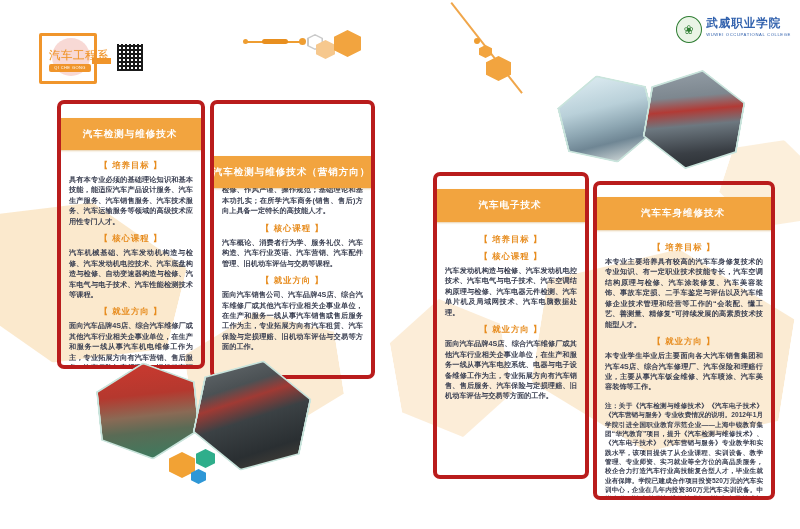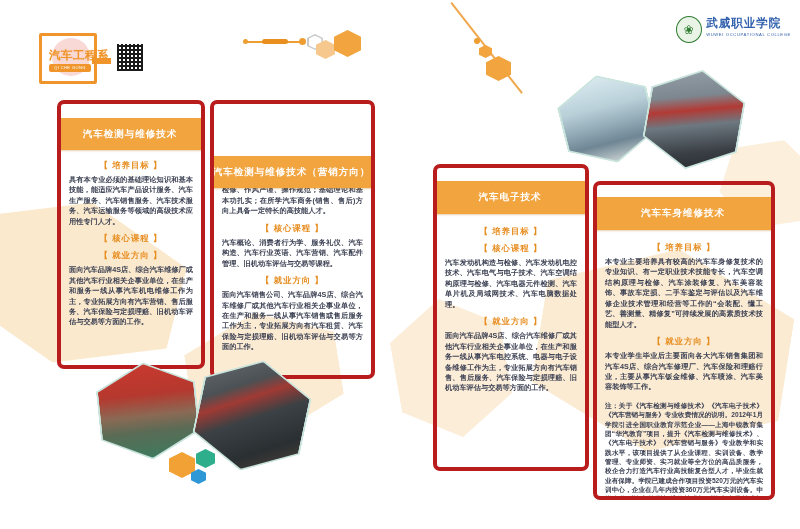--- a/index.html
+++ b/index.html
@@ -24,21 +24,21 @@
   .note-text{color:#3d4254;font-size:6.6px;line-height:1.42;text-align:justify;margin:8px 0 0;font-weight:bold;}
 
   
   .photo{position:absolute;z-index:4;}
   .photo .ring{width:100%;height:100%;background:#c9e4dc;}
   .photo .img{position:absolute;left:2px;top:2px;right:2px;bottom:2px;}
 
   
   .frame{position:absolute;left:39px;top:33px;width:52px;height:45px;border:3px solid #f0952b;border-radius:2px;z-index:1;}
   .pink-circle{position:absolute;left:52px;top:38px;width:38px;height:38px;border-radius:50%;background:#f6d0ca;opacity:.8;z-index:1;}
-  .dept-title{position:absolute;left:49px;top:48px;z-index:2;color:#f0952b;font-weight:bold;font-size:11.5px;letter-spacing:.5px;
+  .dept-title{position:absolute;left:49px;top:48px;z-index:2;color:#f0952b;font-weight:normal;font-size:11.5px;letter-spacing:.5px;
               text-shadow:0 0 1px rgba(240,149,43,.4);}
   .dept-pill{position:absolute;left:49px;top:64px;width:42px;height:8px;background:#f0952b;border-radius:2px;z-index:2;
              color:#fff;font-size:4px;line-height:8px;text-align:center;letter-spacing:.4px;overflow:hidden;}
   .dept-bar{position:absolute;left:92px;top:58px;width:19px;height:6px;background:#f0952b;z-index:0;}
   .qr{position:absolute;left:117px;top:44px;width:26px;height:27px;background:
       repeating-linear-gradient(0deg,#1a1a1a 0 2px,rgba(255,255,255,0) 2px 4px),
       repeating-linear-gradient(90deg,#1a1a1a 0 2px,#ffffff 2px 4px);outline:2px solid #fff;}
 
   
   .col-logo{position:absolute;left:676px;top:16px;width:115px;height:28px;display:flex;align-items:flex-start;z-index:2;}
@@ -118,40 +118,41 @@
 <div class="abs hex" style="left:191px;top:469px;width:15px;height:15px;background:#2e97d6;z-index:4;"></div>
 
 <section class="card" style="left:57px;top:100px;width:140px;height:261px;">
   <div class="banner" style="width:148px;">
     <span>汽车检测与维修技术</span>
   </div>
   <div class="content">
     <div class="sec-label">【 培养目标 】</div>
     <p class="sec-text">具有本专业必须的基础理论知识和基本技能，能适应汽车产品设计服务、汽车生产服务、汽车销售服务、汽车技术服务、汽车运输服务等领域的高级技术应用性专门人才。</p>
     <div class="sec-label">【 核心课程 】</div>
+    <p class="sec-text">汽车机械基础、汽车发动机构造与检修、汽车发动机电控技术、汽车底盘构造与检修、自动变速器构造与检修、汽车电气与电子技术、汽车性能检测技术等课程。</p>
     <div class="sec-label">【 就业方向 】</div>
     <p class="sec-text">面向汽车品牌4S店、综合汽车维修厂或其他汽车行业相关企事业单位，在生产和服务一线从事汽车机电维修工作为主，专业拓展方向有汽车营销、售后服务、汽车保险与定损理赔、旧机动车评估与交易等方面的工作。</p>
   </div>
 </section>
 
 <section class="card" style="left:210px;top:100px;width:157px;height:271px;">
   <div class="banner" style="width:165px;margin-top:38px;">
     <span>汽车检测与维修技术（营销方向）</span>
   </div>
   <div class="content">
     <div class="sec-label">【 培养目标 】</div>
     <p class="sec-text">通过教学和实践培养：汽车空调结构原理与检修、作风严谨、操作规范；基础理论和基本功扎实；在所学汽车商务(销售、售后)方向上具备一定特长的高技能人才。</p>
     <div class="sec-label">【 核心课程 】</div>
     <p class="sec-text">汽车概论、消费者行为学、服务礼仪、汽车构造、汽车行业英语、汽车营销、汽车配件管理、旧机动车评估与交易等课程。</p>
     <div class="sec-label">【 就业方向 】</div>
     <p class="sec-text">面向汽车销售公司、汽车品牌4S店、综合汽车维修厂或其他汽车行业相关企事业单位，在生产和服务一线从事汽车销售或售后服务工作为主，专业拓展方向有汽车租赁、汽车保险与定损理赔、旧机动车评估与交易等方面的工作。</p>
   </div>
 </section>
 
-<section class="card" style="left:433px;top:164px;width:148px;height:299px;">
+<section class="card" style="left:433px;top:172px;width:148px;height:299px;">
   <div class="banner" style="width:156px;top:13px;height:33px;">
     <span>汽车电子技术</span>
   </div>
   <div class="content" style="margin-top:58px;">
     <div class="sec-label">【 培养目标 】</div>
     <div class="sec-label">【 核心课程 】</div>
     <p class="sec-text">汽车发动机构造与检修、汽车发动机电控技术、汽车电气与电子技术、汽车空调结构原理与检修、汽车电器元件检测、汽车单片机及局域网技术、汽车电脑数据处理。</p>
     <div class="sec-label">【 就业方向 】</div>
     <p class="sec-text">面向汽车品牌4S店、综合汽车维修厂或其他汽车行业相关企事业单位，在生产和服务一线从事汽车电控系统、电器与电子设备维修工作为主，专业拓展方向有汽车销售、售后服务、汽车保险与定损理赔、旧机动车评估与交易等方面的工作。</p>
   </div>

